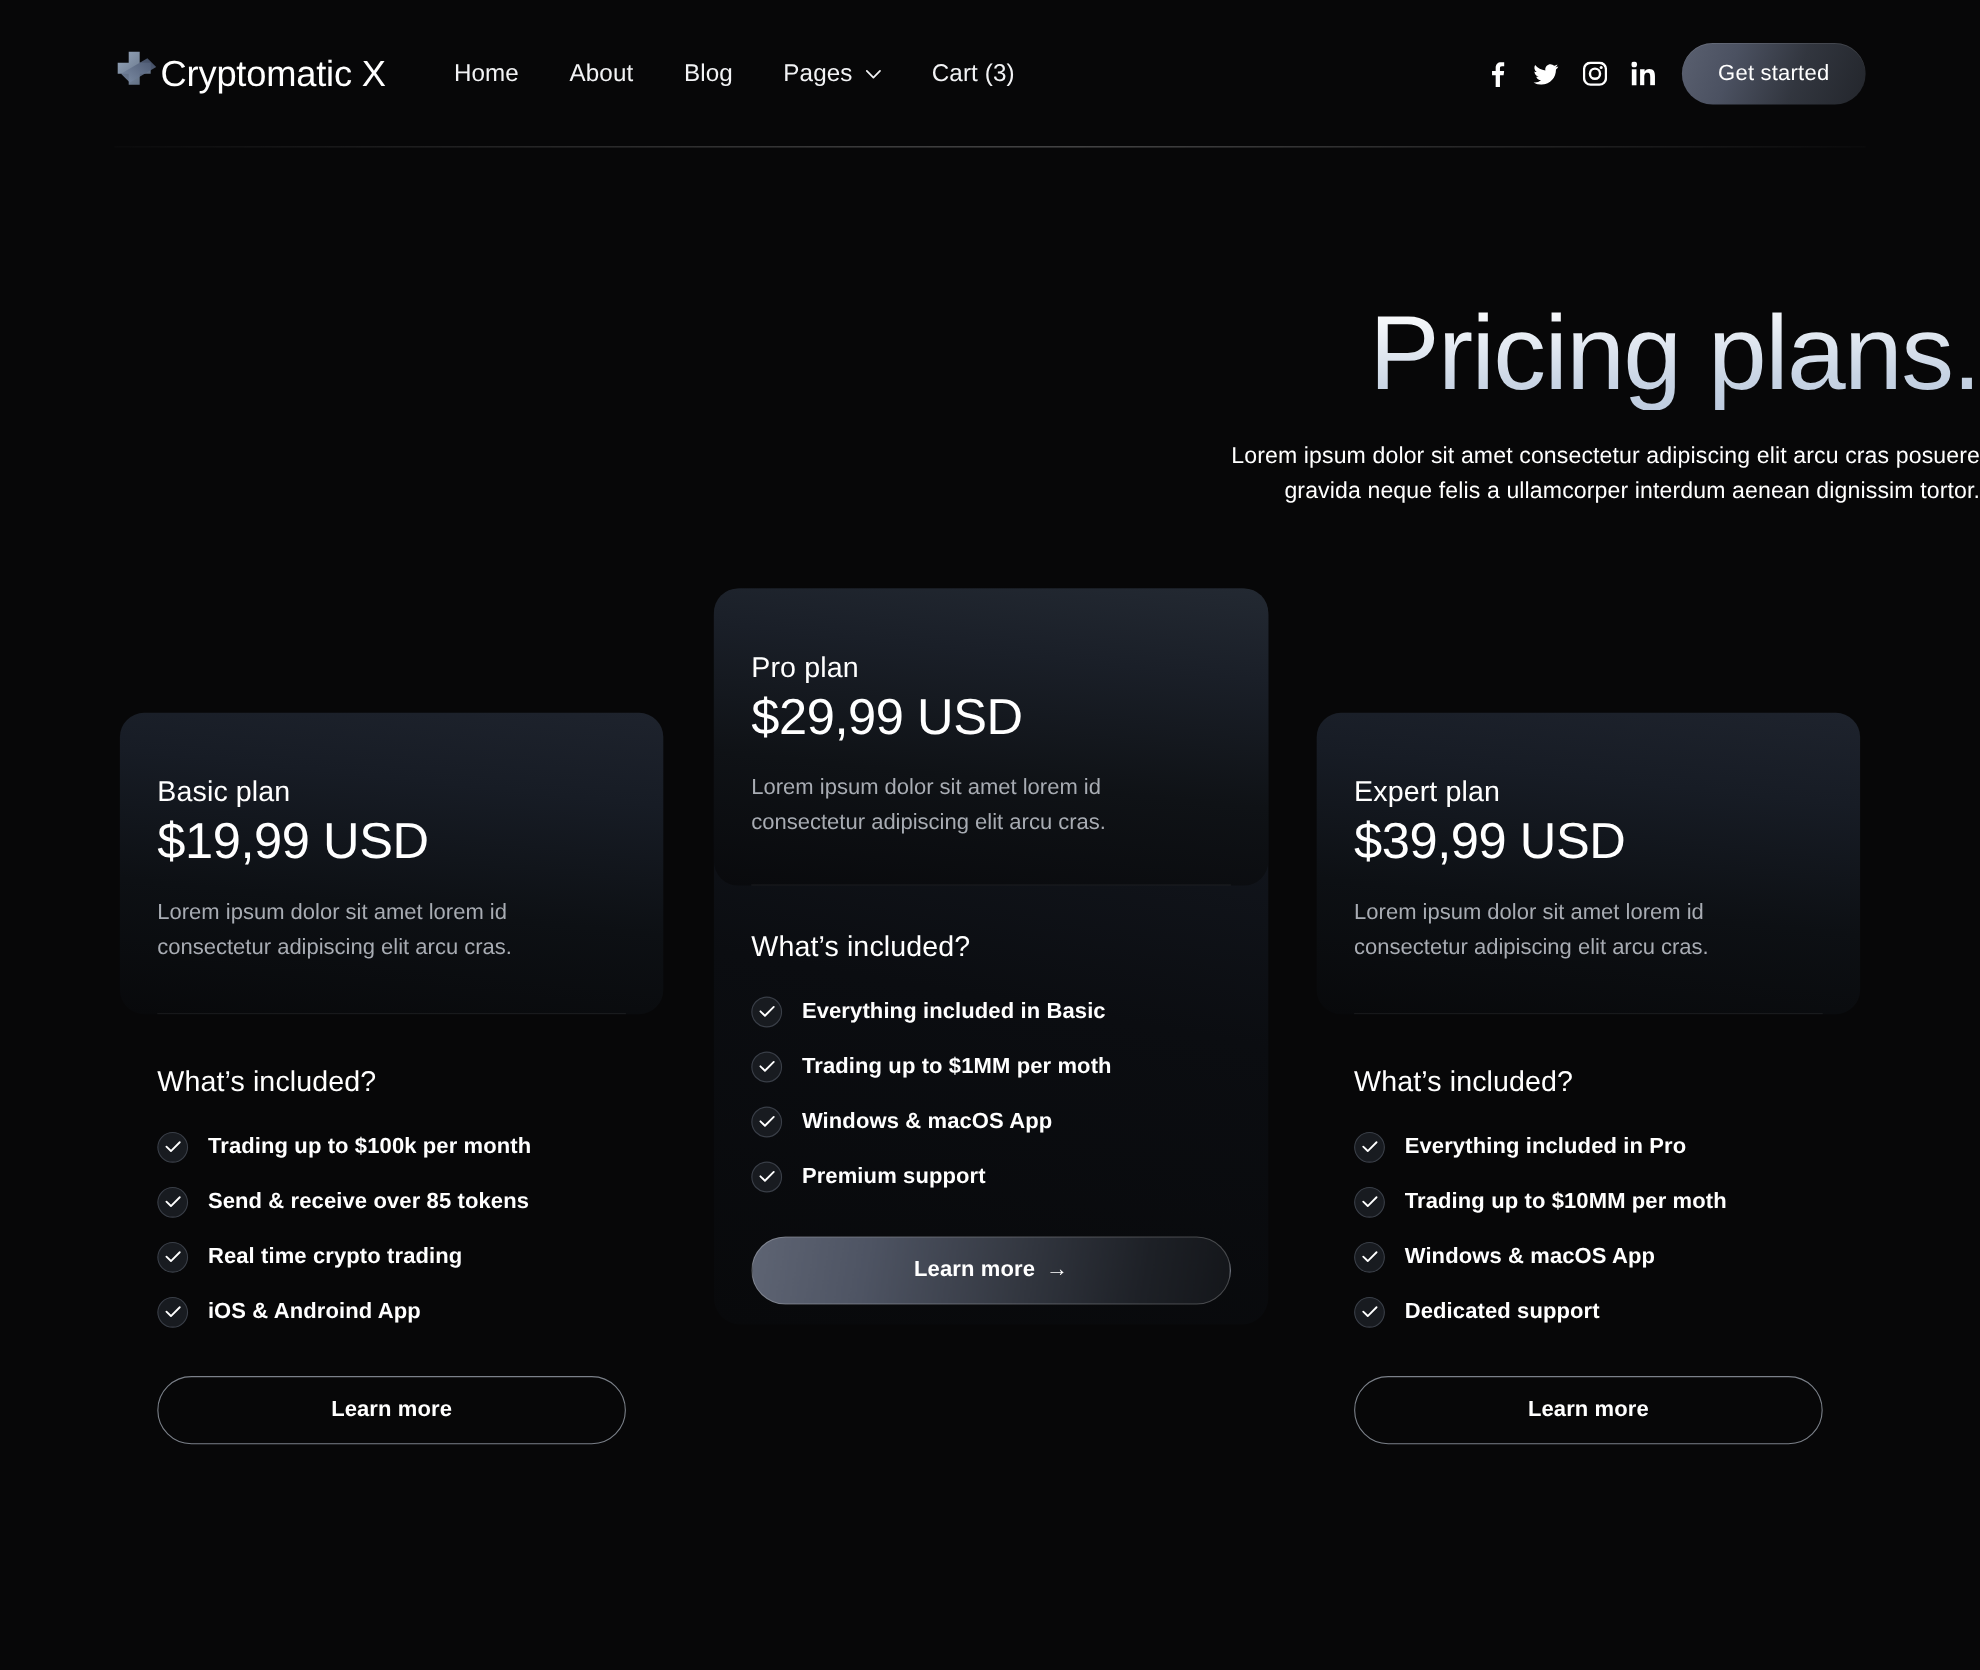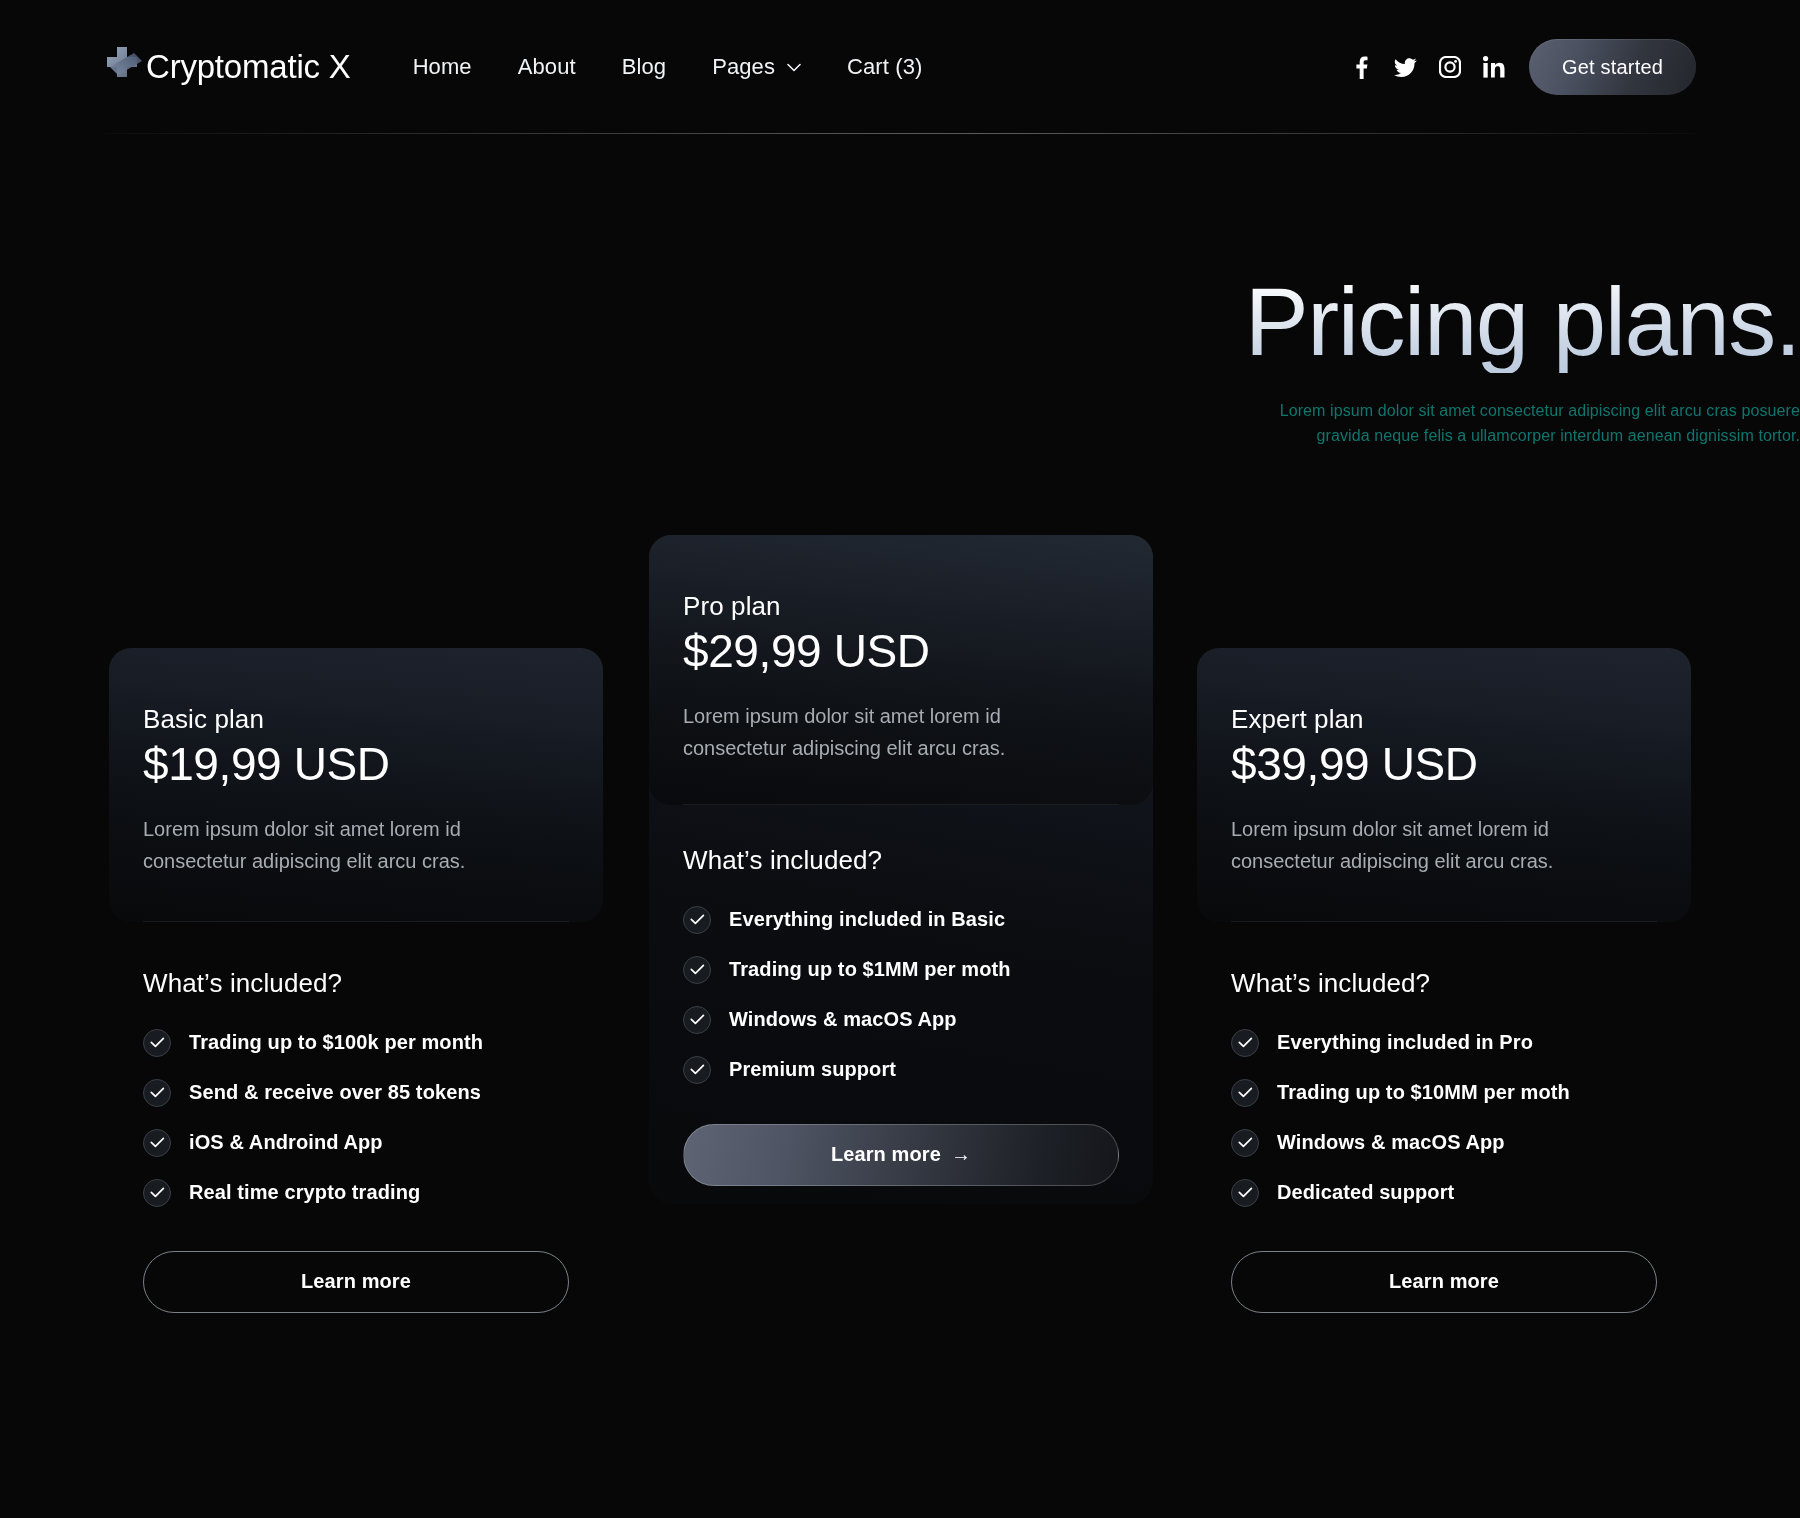--- a/index.html
+++ b/index.html
@@ -145,23 +145,23 @@
     font-weight: 400;
     letter-spacing: -1.5px;
     background: linear-gradient(178deg, #ffffff 30%, #c8d4e4 78%, #b9c8dd 100%);
     -webkit-background-clip: text;
     background-clip: text;
     color: transparent;
   }
 
   .hero-sub {
     margin-top: 26px;
-    font-size: 16px;
+    font-size: 21px;
     line-height: 1.55;
-    color: #0f766e;
+    color: #ffffff;
     letter-spacing: 0.1px;
   }
 
   
   .plans {
     position: absolute;
     top: 535px;
     left: 104px;
     width: 1592px;
     height: 830px;
@@ -413,29 +413,29 @@
                 </svg>
               </span>
             <span class="feature-text">Send &amp; receive over 85 tokens</span>
           </li>
           <li class="feature-item">
             <span class="check-circle">
                 <svg width="15" height="11" viewBox="0 0 15 11">
                   <path d="M1.3 5.4 L5.4 9.4 L13.4 1.4" fill="none" stroke="#ffffff" stroke-width="1.7" stroke-linecap="round" stroke-linejoin="round"></path>
                 </svg>
               </span>
+            <span class="feature-text">Real time crypto trading</span>
+          </li>
+          <li class="feature-item">
+            <span class="check-circle">
+                <svg width="15" height="11" viewBox="0 0 15 11">
+                  <path d="M1.3 5.4 L5.4 9.4 L13.4 1.4" fill="none" stroke="#ffffff" stroke-width="1.7" stroke-linecap="round" stroke-linejoin="round"></path>
+                </svg>
+              </span>
             <span class="feature-text">iOS &amp; Androind App</span>
-          </li>
-          <li class="feature-item">
-            <span class="check-circle">
-                <svg width="15" height="11" viewBox="0 0 15 11">
-                  <path d="M1.3 5.4 L5.4 9.4 L13.4 1.4" fill="none" stroke="#ffffff" stroke-width="1.7" stroke-linecap="round" stroke-linejoin="round"></path>
-                </svg>
-              </span>
-            <span class="feature-text">Real time crypto trading</span>
           </li>
         </ul>
         <button class="btn-learn">Learn more</button>
       </div>
     </article>
 
     <article class="card card-pro">
       <div class="card-head">
         <div class="plan-name">Pro plan</div>
         <div class="plan-price">$29,99 USD</div>

